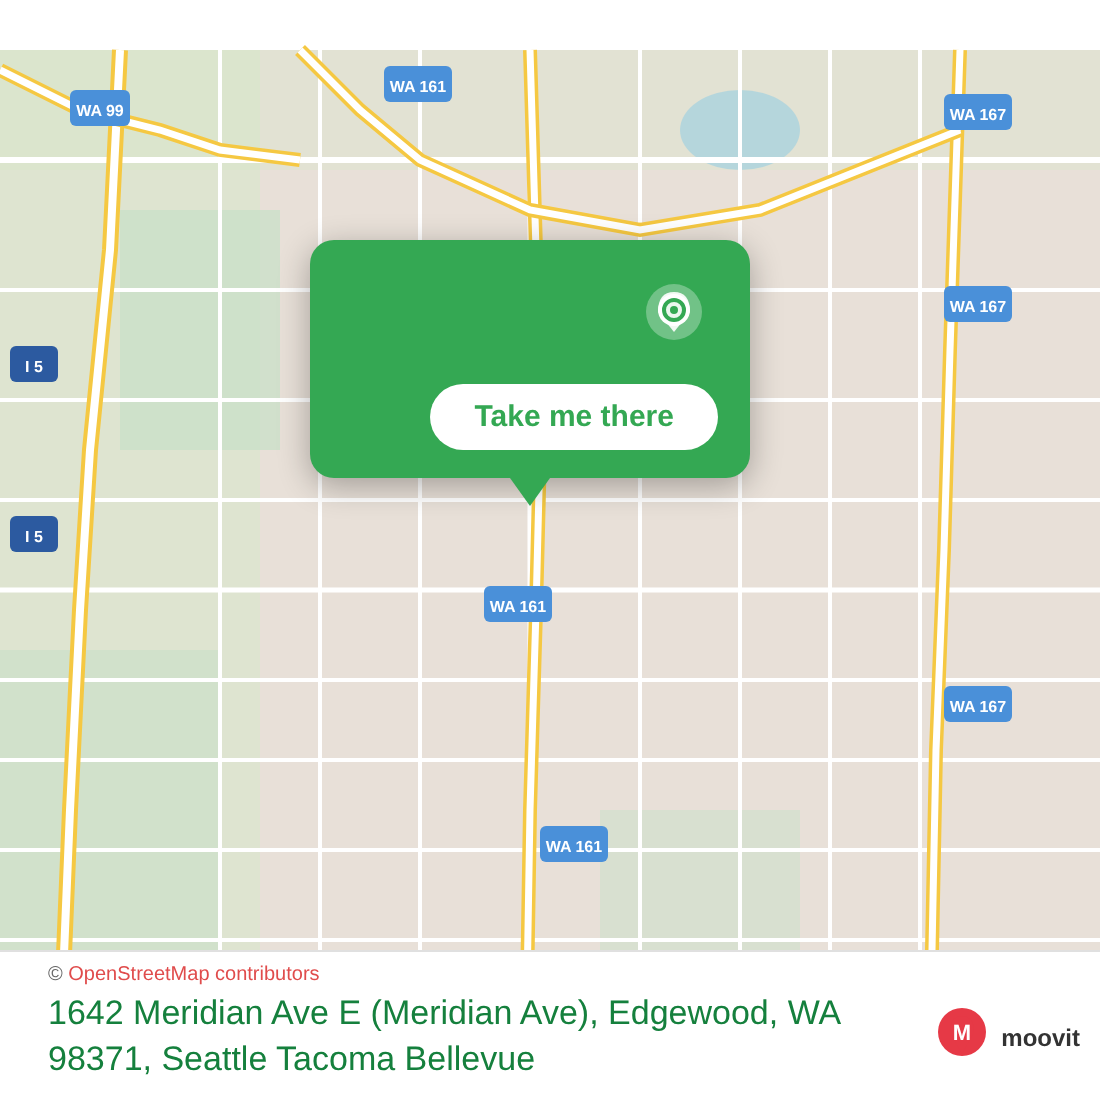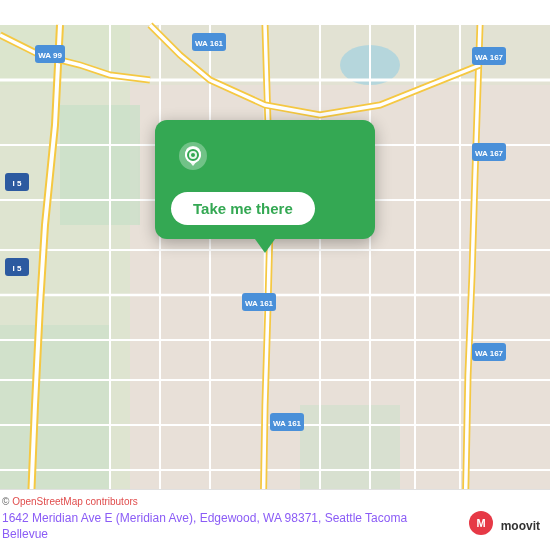--- a/index.html
+++ b/index.html
@@ -30,22 +30,22 @@
 
     .popup-card {
       position: absolute;
       top: 120px;
       left: 155px;
       width: 220px;
       background: #34a853;
       border-radius: 12px;
       display: flex;
       flex-direction: column;
-      align-items: flex-start;
-      padding: 18px 0 14px 16px;
+      align-items: flex-end;
+      padding: 18px 16px 14px 16px;
       box-shadow: 0 4px 16px rgba(0,0,0,0.3);
       z-index: 10;
     }
 
     .popup-card::after {
       content: '';
       position: absolute;
       bottom: -14px;
       left: 50%;
       transform: translateX(-50%);
@@ -73,21 +73,21 @@
       cursor: pointer;
       white-space: nowrap;
     }
 
     .bottom-bar {
       position: absolute;
       bottom: 0;
       left: 0;
       width: 100%;
       background: white;
-      padding: 6px 10px 8px 2px;
+      padding: 6px 10px 8px 24px;
       z-index: 20;
       border-top: 1px solid #e0e0e0;
     }
 
     .attribution {
       font-size: 10px;
       color: #666;
       margin-bottom: 3px;
     }
 
@@ -96,22 +96,22 @@
       text-decoration: none;
     }
 
     .address-row {
       display: flex;
       align-items: center;
       justify-content: space-between;
     }
 
     .address-text {
-      font-size: 12px;
-      color: #8b5cf6;
+      font-size: 17px;
+      color: #15803d;
       font-weight: 500;
       line-height: 1.35;
       flex: 1;
     }
 
     .moovit-logo {
       display: flex;
       align-items: center;
       margin-left: 10px;
     }

